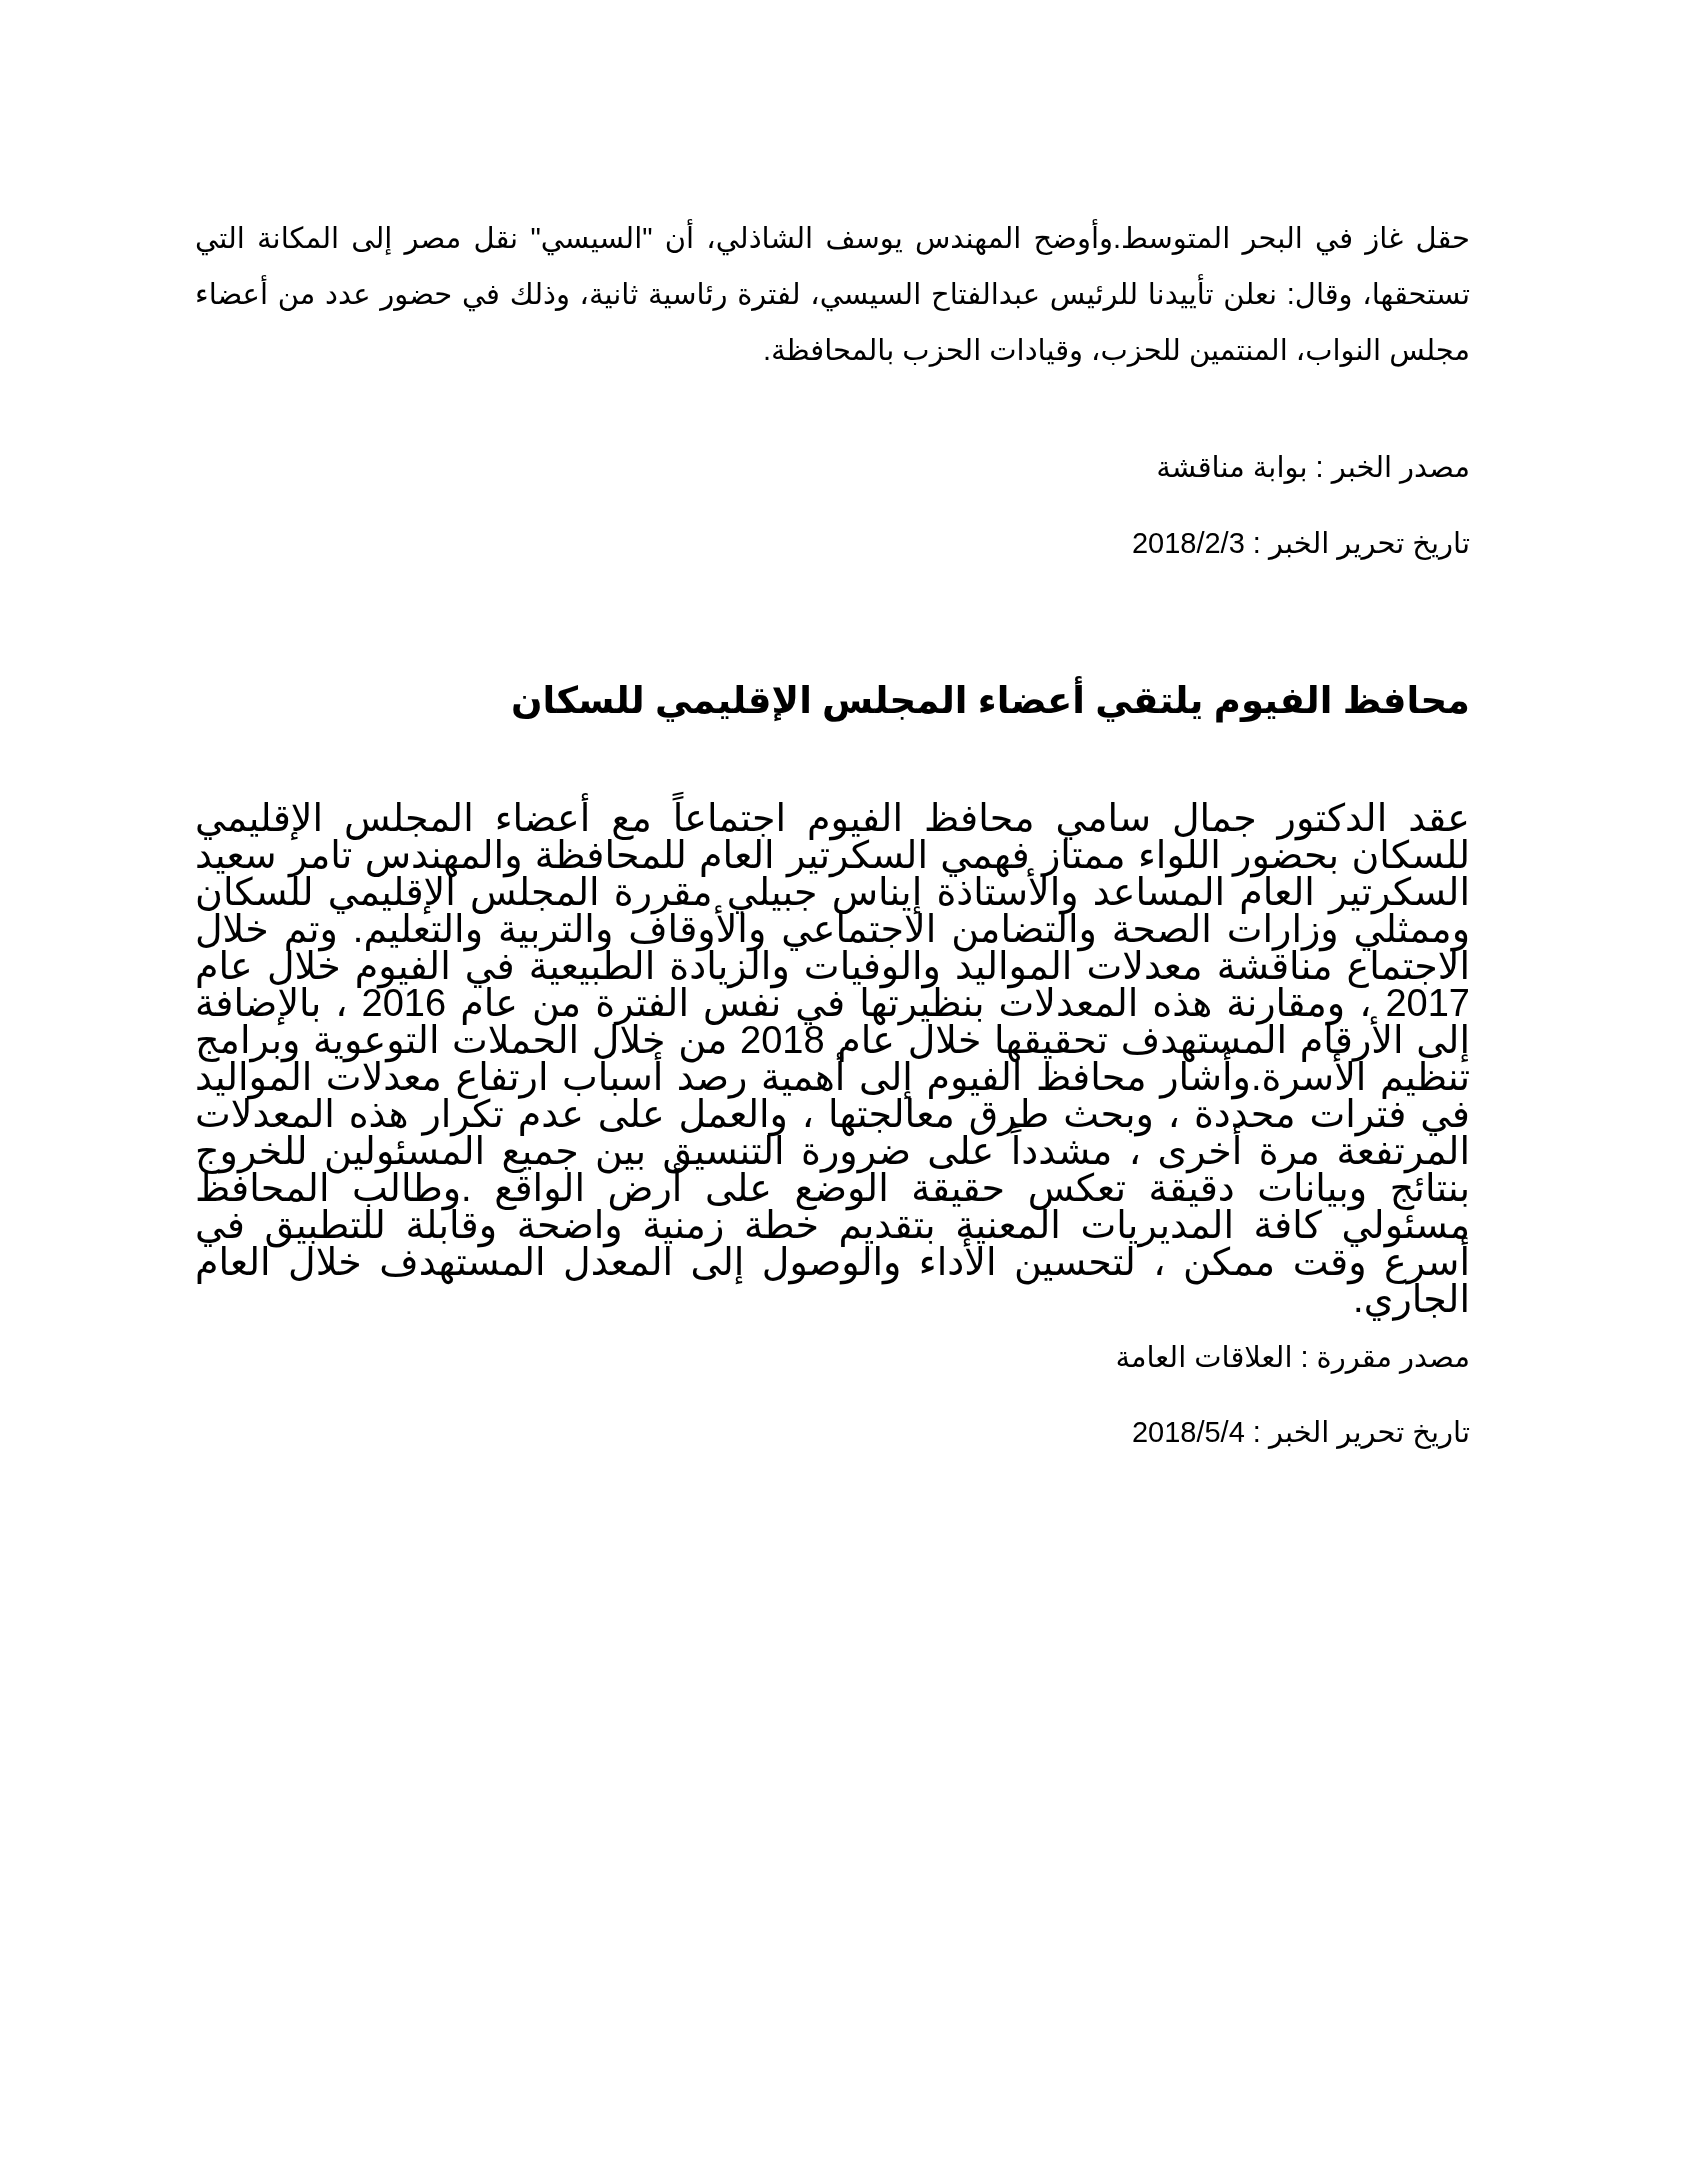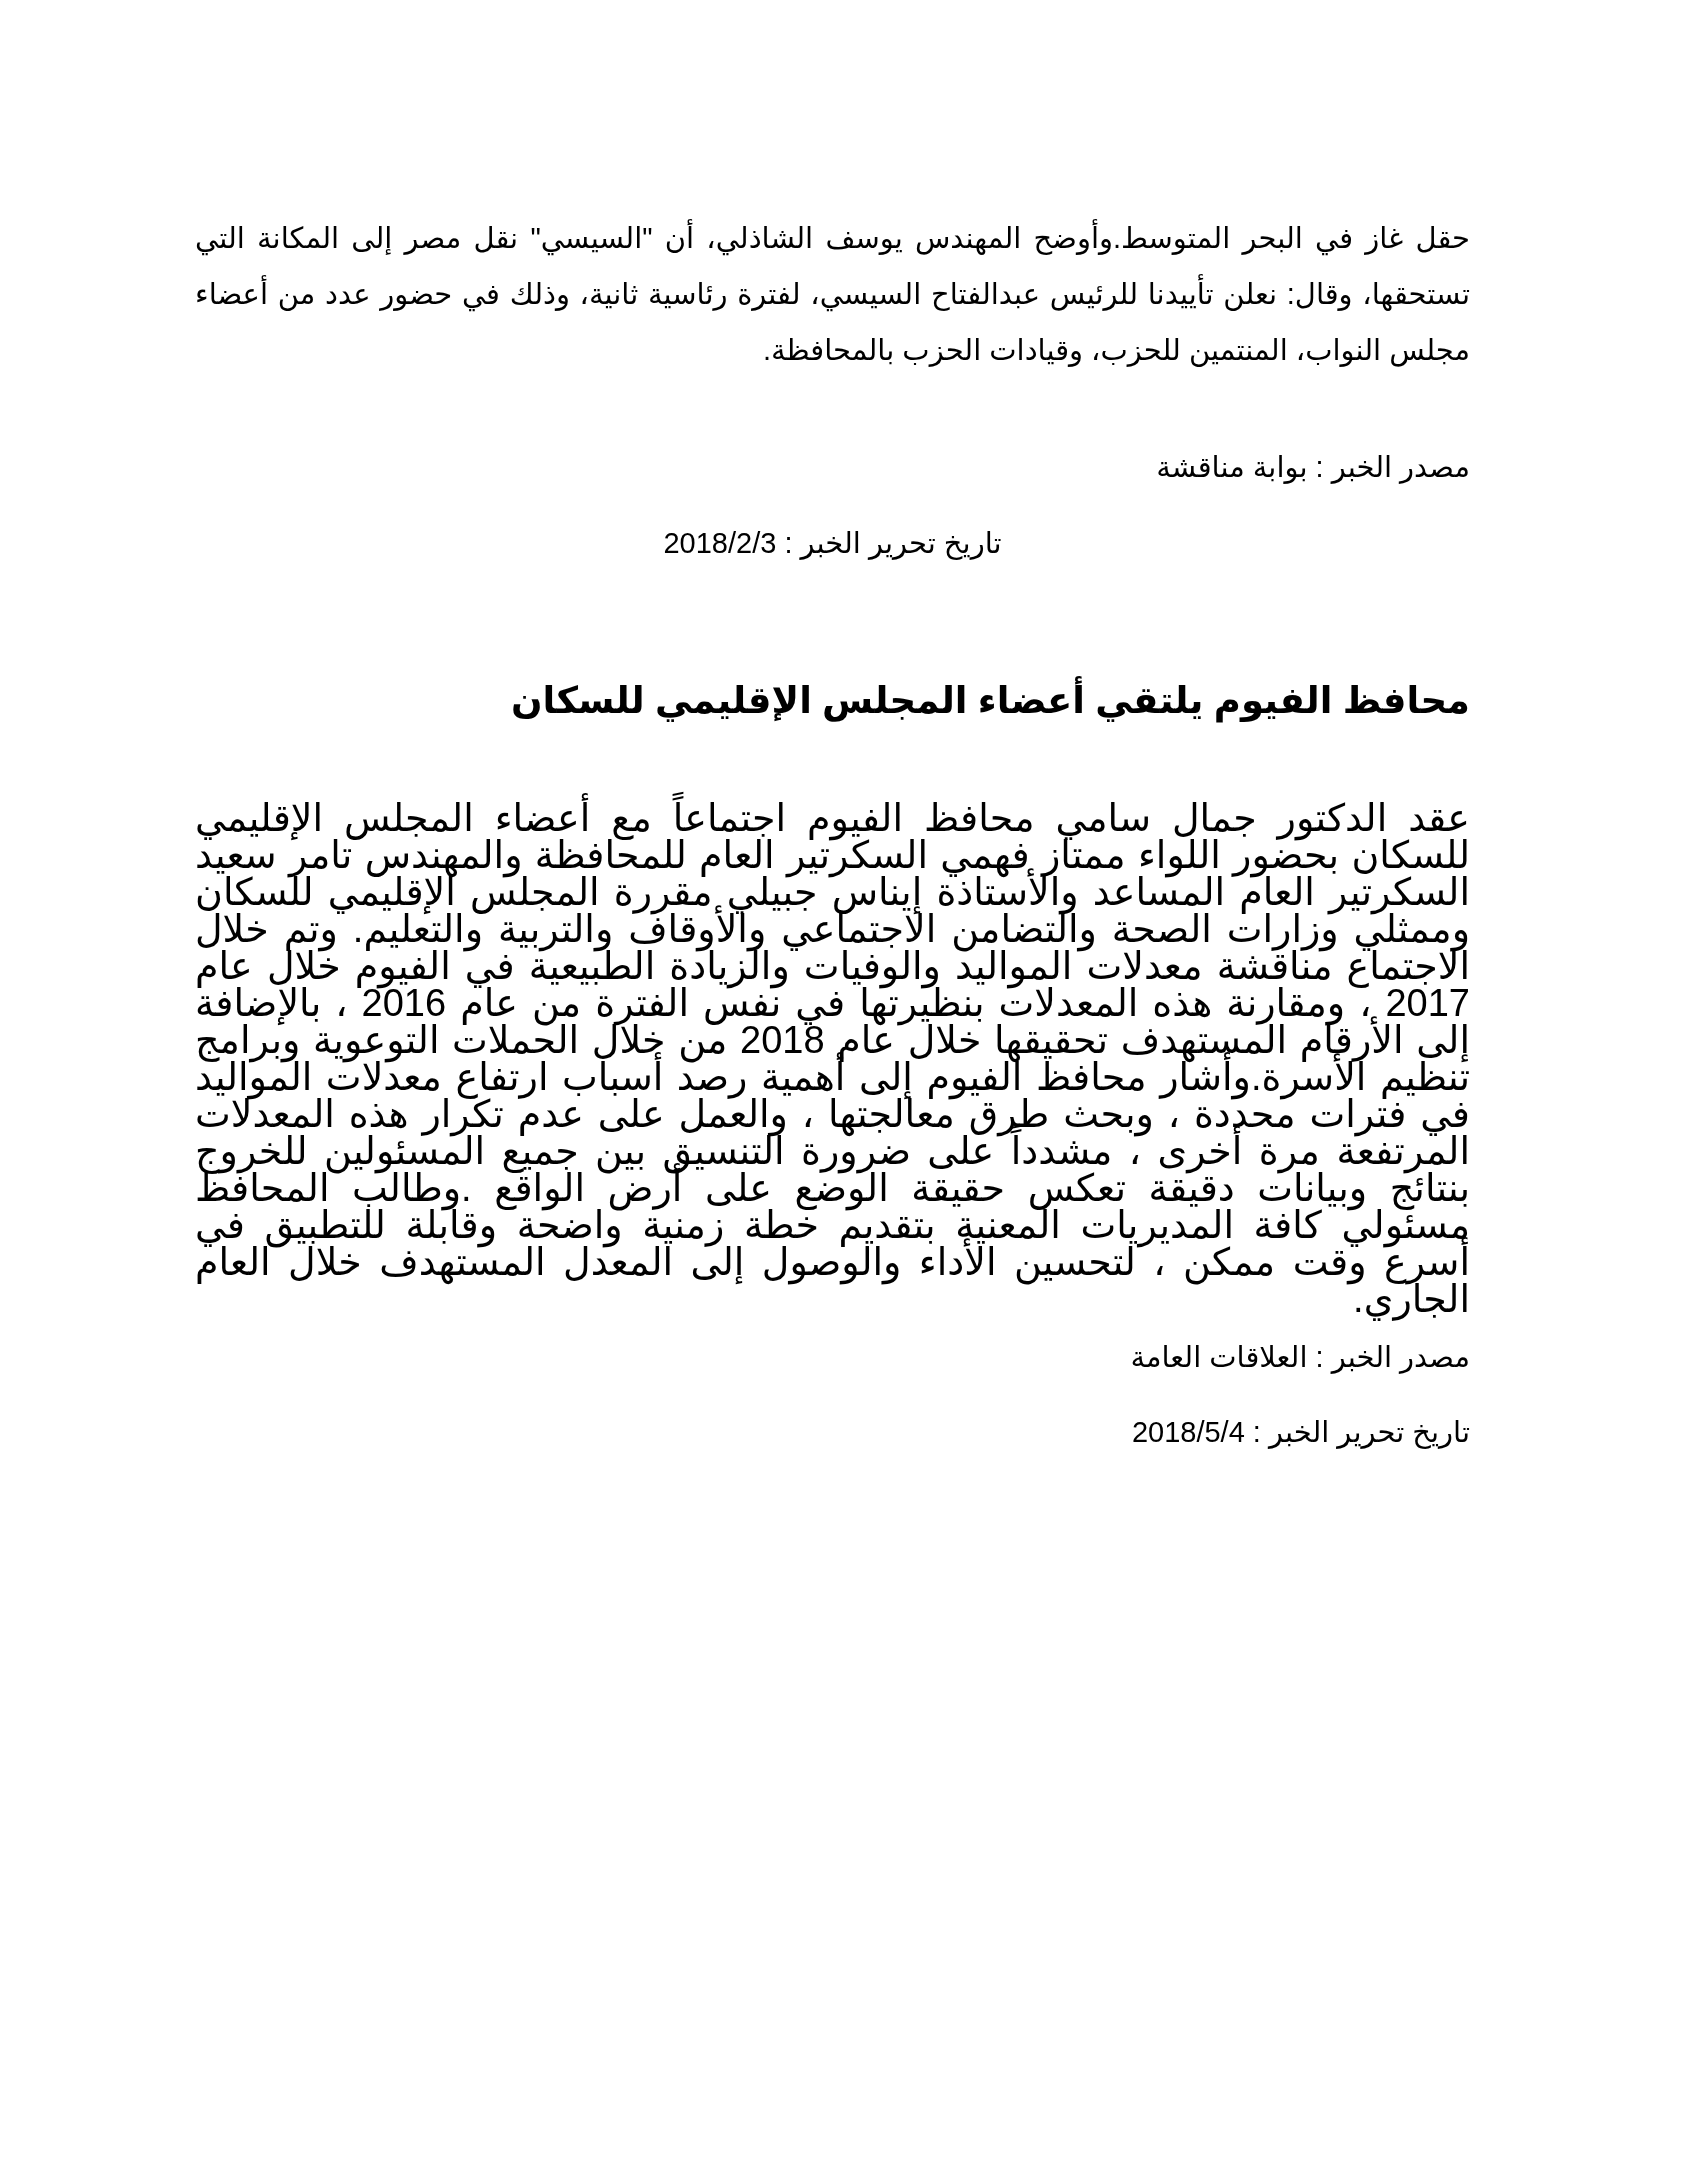--- a/index.html
+++ b/index.html
@@ -61,34 +61,34 @@
 <div class="page">
 
   <div class="block" style="top: 210px;">
     <p class="para-spaced">حقل غاز في البحر المتوسط.وأوضح المهندس يوسف الشاذلي، أن "السيسي" نقل مصر إلى المكانة التي تستحقها، وقال: نعلن تأييدنا للرئيس عبدالفتاح السيسي، لفترة رئاسية ثانية، وذلك في حضور عدد من أعضاء مجلس النواب، المنتمين للحزب، وقيادات الحزب بالمحافظة.</p>
   </div>
 
   <div class="block" style="top: 447px;">
     <p class="meta-line">مصدر الخبر : بوابة مناقشة</p>
   </div>
 
-  <div class="block" style="top: 523px; text-align: center;">
+  <div class="block" style="top: 523px;">
     <p class="meta-line">تاريخ تحرير الخبر : 2018/2/3</p>
   </div>
 
   <div class="block" style="top: 676px;">
     <h2 class="article-title">محافظ الفيوم يلتقي أعضاء المجلس الإقليمي للسكان</h2>
   </div>
 
   <div class="block" style="top: 800px;">
     <p class="para-tight">عقد الدكتور جمال سامي محافظ الفيوم اجتماعاً مع أعضاء المجلس الإقليمي للسكان بحضور اللواء ممتاز فهمي السكرتير العام للمحافظة والمهندس تامر سعيد السكرتير العام المساعد والأستاذة إيناس جبيلي مقررة المجلس الإقليمي للسكان وممثلي وزارات الصحة والتضامن الاجتماعي والأوقاف والتربية والتعليم. وتم خلال الاجتماع مناقشة معدلات المواليد والوفيات والزيادة الطبيعية في الفيوم خلال عام 2017 ، ومقارنة هذه المعدلات بنظيرتها في نفس الفترة من عام 2016 ، بالإضافة إلى الأرقام المستهدف تحقيقها خلال عام 2018 من خلال الحملات التوعوية وبرامج تنظيم الأسرة.وأشار محافظ الفيوم إلى أهمية رصد أسباب ارتفاع معدلات المواليد في فترات محددة ، وبحث طرق معالجتها ، والعمل على عدم تكرار هذه المعدلات المرتفعة مرة أخرى ، مشدداً على ضرورة التنسيق بين جميع المسئولين للخروج بنتائج وبيانات دقيقة تعكس حقيقة الوضع على أرض الواقع .وطالب المحافظ مسئولي كافة المديريات المعنية بتقديم خطة زمنية واضحة وقابلة للتطبيق في أسرع وقت ممكن ، لتحسين الأداء والوصول إلى المعدل المستهدف خلال العام الجاري.</p>
   </div>
 
   <div class="block" style="top: 1337px;">
-    <p class="meta-line">مصدر الخبر : العلاقات العامة</p>
+    <p class="meta-line">مصدر مقررة : العلاقات العامة</p>
   </div>
 
   <div class="block" style="top: 1412px;">
     <p class="meta-line">تاريخ تحرير الخبر : 2018/5/4</p>
   </div>
 
 </div>
 
 
 </body></html>

